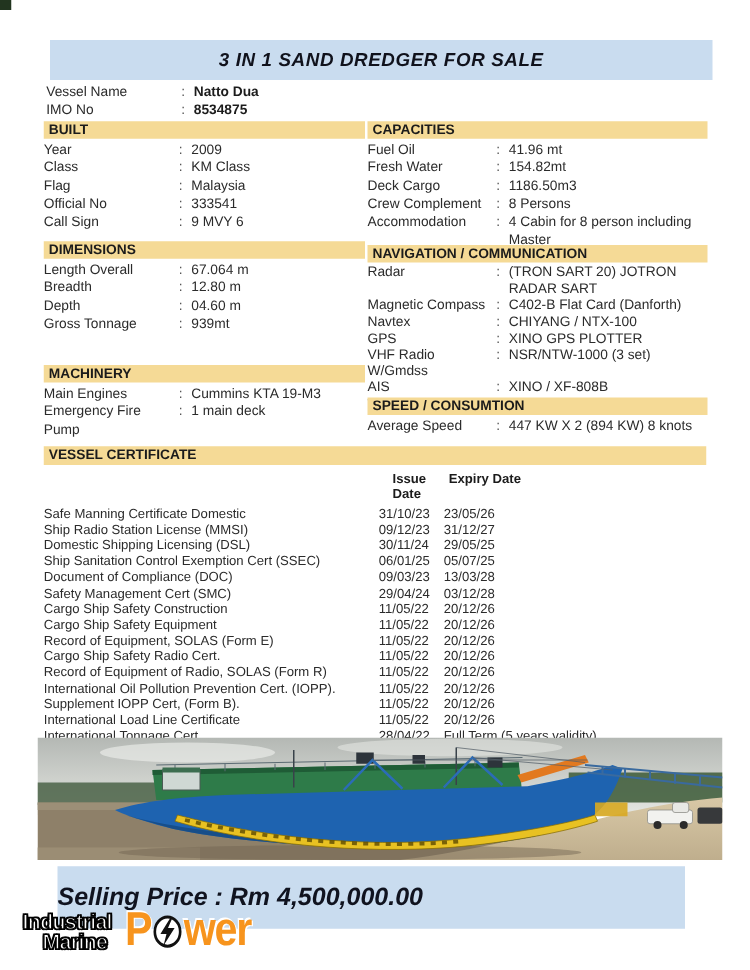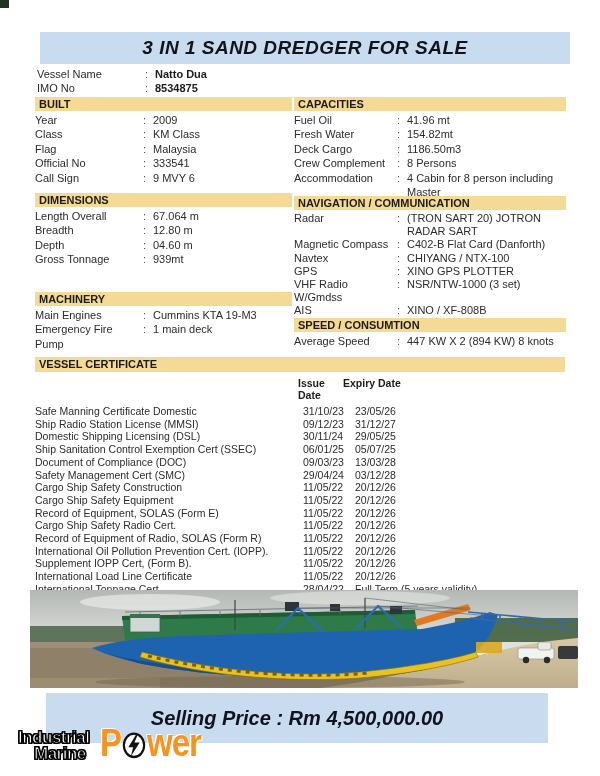--- a/index.html
+++ b/index.html
@@ -4,21 +4,21 @@
 <style>
   * { margin:0; padding:0; box-sizing:border-box; }
   body { background:#e9e9e9; font-family:"Liberation Sans","DejaVu Sans",sans-serif; }
   .page { position:relative; width:600px; height:776px; background:#ffffff; overflow:hidden;
           margin:0 auto; color:#2b2b2b; }
 
   .corner-mark { position:absolute; left:0; top:7; width:9px; height:8px; background:#22351f; }
 
   .title-banner { position:absolute; left:40px; top:32px; width:530px; height:32px;
                   background:#c9dcef; display:flex; align-items:center; justify-content:center; }
-  .title-banner span { font-size:19px; font-weight:bold; font-style:italic; color:#10121c;
+  .title-banner span { font-size:15px; font-weight:bold; font-style:italic; color:#10121c;
                        letter-spacing:.5px; }
 
   .vessel-info { position:absolute; left:37px; top:67px; width:280px; }
   .kv { display:flex; font-size:11px; line-height:14.4px; }
   .kv .k { width:108px; flex-shrink:0; }
   .kv .colon { width:10px; flex-shrink:0; color:#555; }
   .kv .colon::before { content:":"; }
   .kv .v { flex:1; }
   .vessel-info .v { font-weight:bold; color:#1c1c1c; }
 
@@ -30,32 +30,32 @@
   .col-right .kv .k { width:103px; }
   #sec-built { top:97px; } #sec-capacities { top:97px; }
   #sec-dimensions { top:193px; } #sec-navigation { top:196px; }
   #sec-machinery { top:292px; } #sec-speed { top:318px; }
   #sec-navigation .kv { line-height:13.2px; }
 
   .certs { position:absolute; left:35px; top:357px; width:530px; }
   .certs .sec-head { height:15px; line-height:15px; }
   .cert-cols { display:flex; margin-top:5px; font-size:10.5px; font-weight:bold; color:#1b1b1b; }
   .cert-cols .cn-h { width:263px; }
-  .cert-cols .ci-h { width:45px; }
+  .cert-cols .ci-h { width:45px;margin-left:16px; }
   .cert-row { display:flex; font-size:10.5px; line-height:12.7px; }
   .cert-row .cn { width:268px; flex-shrink:0; }
   .cert-row .ci { width:52px; flex-shrink:0; }
   .cert-row .ce { flex:1; }
   .cert-body { margin-top:4px; }
 
   .photo { position:absolute; left:30px; top:590px; width:548px; height:98px; }
   .photo svg { display:block; width:100%; height:100%; }
 
   .price-banner { position:absolute; left:46px; top:693px; width:502px; height:50px;
-                  background:#c9dcef; display:flex; align-items:center; justify-content:center; }
+                  background:#c9dcef; display:flex; align-items:center; }
   .price-banner span { font-size:20px; font-weight:bold; font-style:italic; color:#10131f; }
 
   .logo { position:absolute; left:16px; top:722px; width:210px; height:54px; z-index:5; }
   .logo-outline { position:absolute; font-weight:bold; font-size:17px; letter-spacing:-0.5px;
                   color:#ffffff; -webkit-text-stroke:1.1px #000;
                   text-shadow:-1px -1px 0 #000, 1px -1px 0 #000, -1px 1px 0 #000, 1px 1px 0 #000; }
   .logo-word1 { left:2px; top:6px; }
   .logo-word2 { left:18px; top:22px; }
   .logo-power { position:absolute; left:84px; top:2px; display:flex; align-items:center;
                 font-weight:bold; font-size:33px; letter-spacing:-1px; color:#f7941d;

